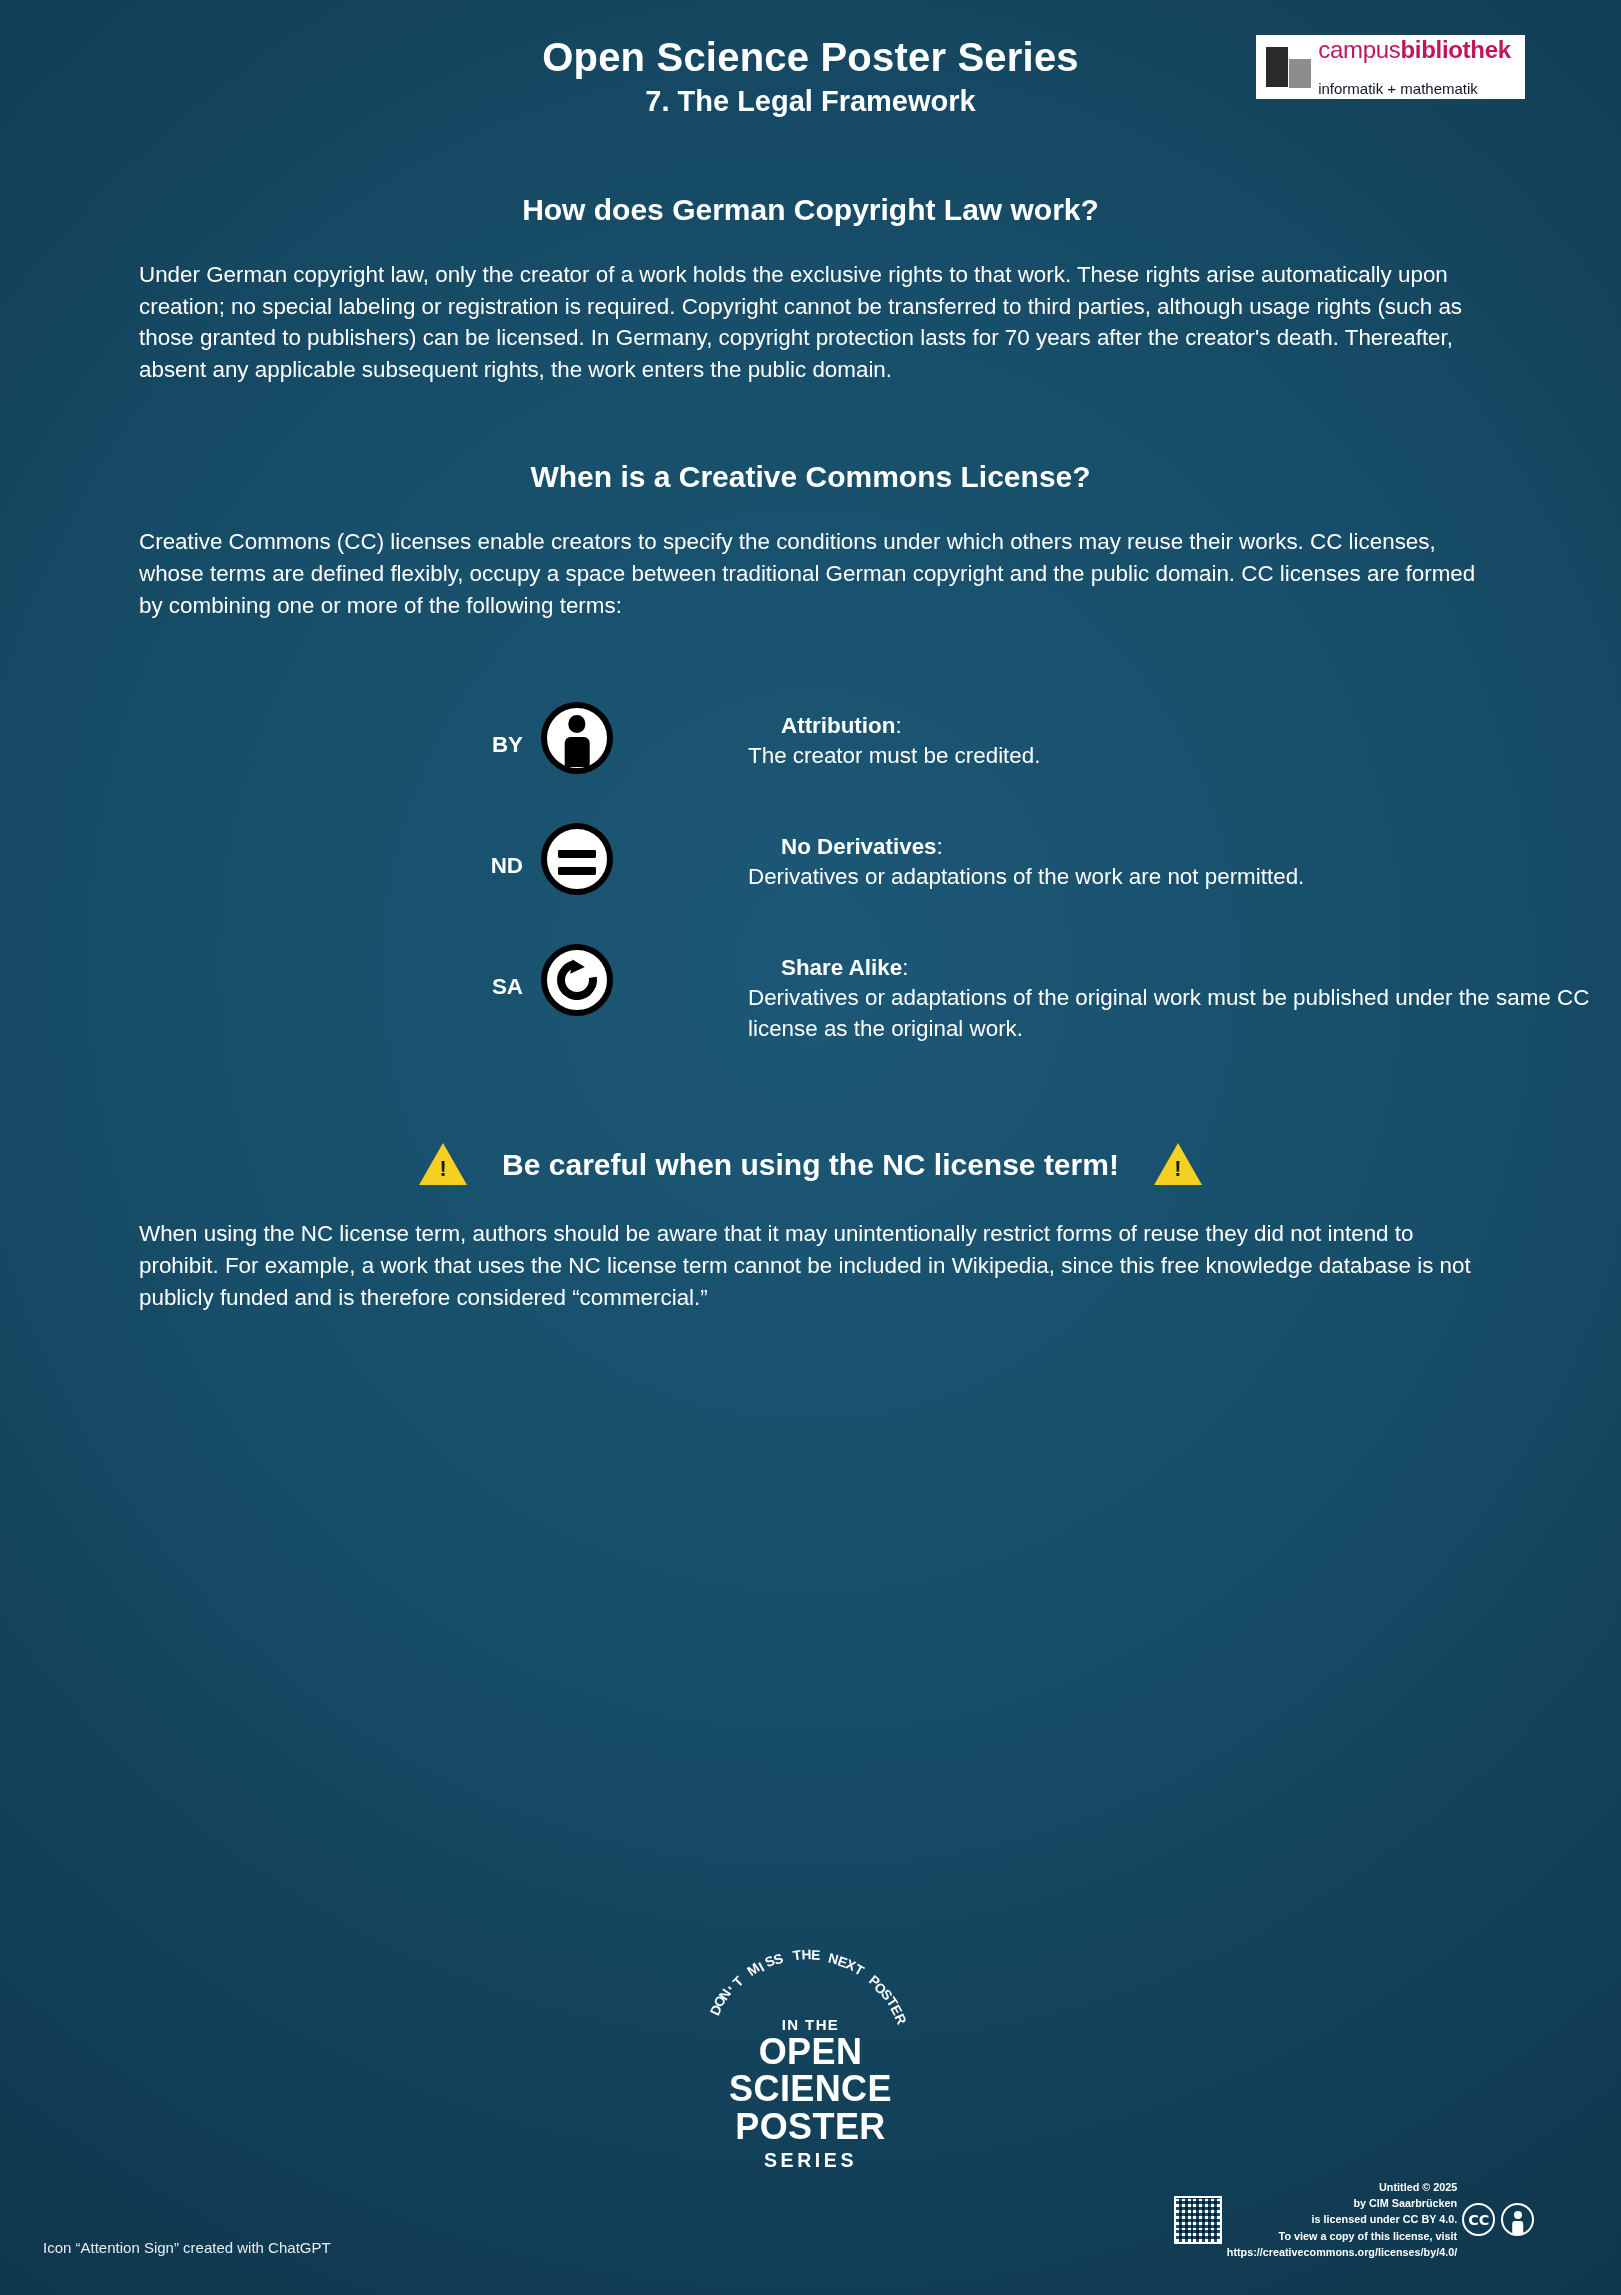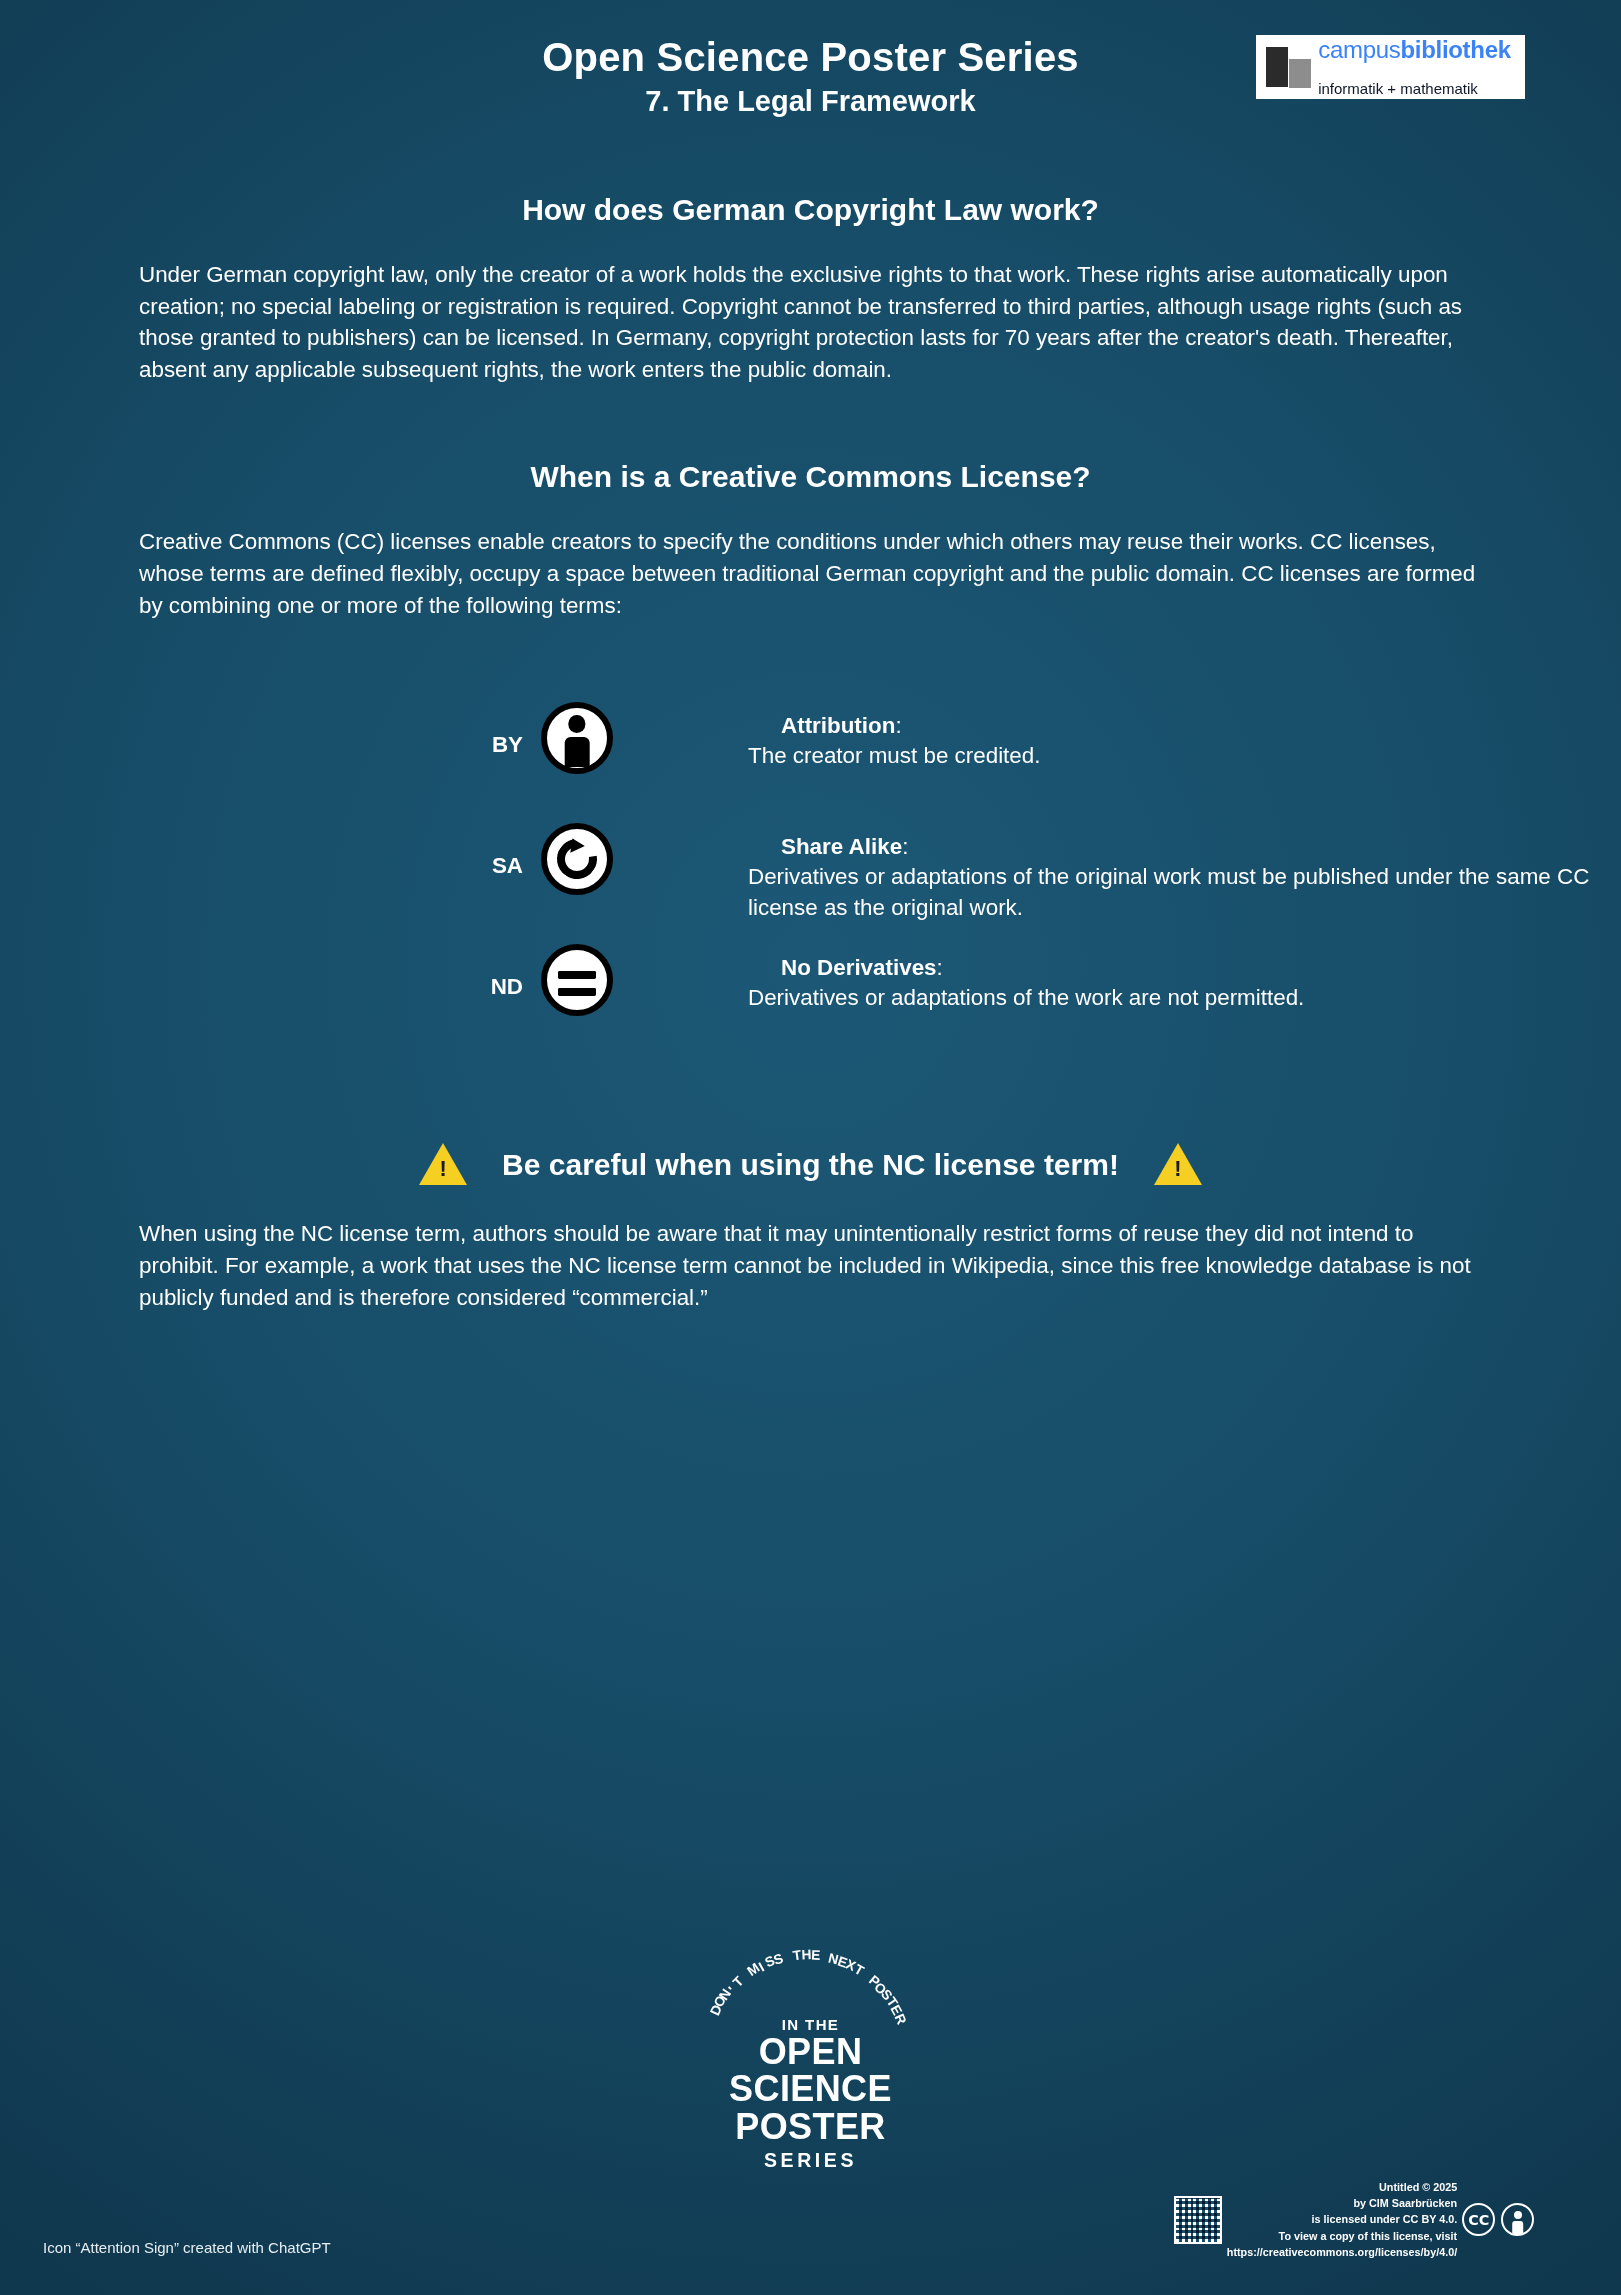--- a/index.html
+++ b/index.html
@@ -58,21 +58,21 @@
     width: 21.7px; height: 40px;
     background: #2b2b2b;
   }
   .logo-mark .gry {
     position: absolute;
     left: 23px; top: 11.6px;
     width: 21.7px; height: 29px;
     background: #8d8d8d;
   }
   .logo-text { display: flex; flex-direction: column; justify-content: center; }
-  .logo-text .l1 { color: #3b82f6; font-size: 24px; line-height: 1.05; letter-spacing: -0.3px; text-align: center; }
+  .logo-text .l1 { color: #be185d; font-size: 24px; line-height: 1.05; letter-spacing: -0.3px; text-align: center; }
   .logo-text .l1 b { font-weight: bold; }
   .logo-text .l2 { color: #0f172a; font-size: 15px; margin-top: 18px; }
 
   
   .section-head {
     text-align: center;
     font-size: 30px;
     font-weight: bold;
   }
   .body-text {
@@ -324,44 +324,44 @@
         <div class="body"></div>
       </div>
     </div>
     <div class="term-desc">
       <b>Attribution</b>:<br>
       <span>The creator must be credited.</span>
     </div>
   </div>
 
   <div class="term-row">
+    <div class="term-abbr">ND</div>
+    <div class="term-icon">
+      <div class="cc-badge g-nd">
+        <div class="bar b1"></div>
+        <div class="bar b2"></div>
+      </div>
+    </div>
+    <div class="term-desc">
+      <b>No Derivatives</b>:<br>
+      <span>Derivatives or adaptations of the work are not permitted.</span>
+    </div>
+  </div>
+
+  <div class="term-row">
     <div class="term-abbr">SA</div>
     <div class="term-icon">
       <div class="cc-badge g-sa">
         <div class="ring"></div>
         <div class="arrow"></div>
       </div>
     </div>
     <div class="term-desc">
       <b>Share Alike</b>:<br>
       <span>Derivatives or adaptations of the original work must be published under the same CC license as the original work.</span>
-    </div>
-  </div>
-
-  <div class="term-row">
-    <div class="term-abbr">ND</div>
-    <div class="term-icon">
-      <div class="cc-badge g-nd">
-        <div class="bar b1"></div>
-        <div class="bar b2"></div>
-      </div>
-    </div>
-    <div class="term-desc">
-      <b>No Derivatives</b>:<br>
-      <span>Derivatives or adaptations of the work are not permitted.</span>
     </div>
   </div>
 
 
 </div>
 
 <div class="warn-row">
   <div class="warn-tri">
     <div class="tri"></div>
       <div class="bang">!</div>

